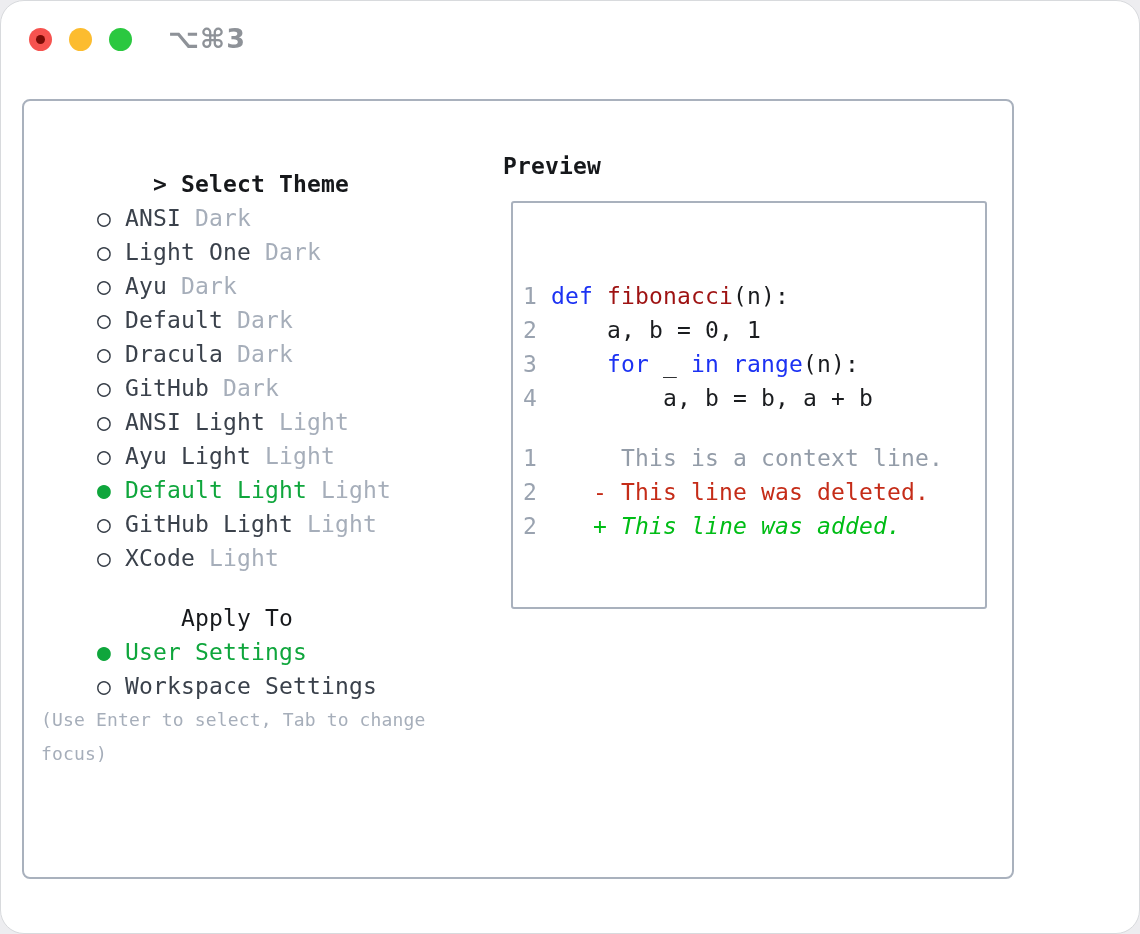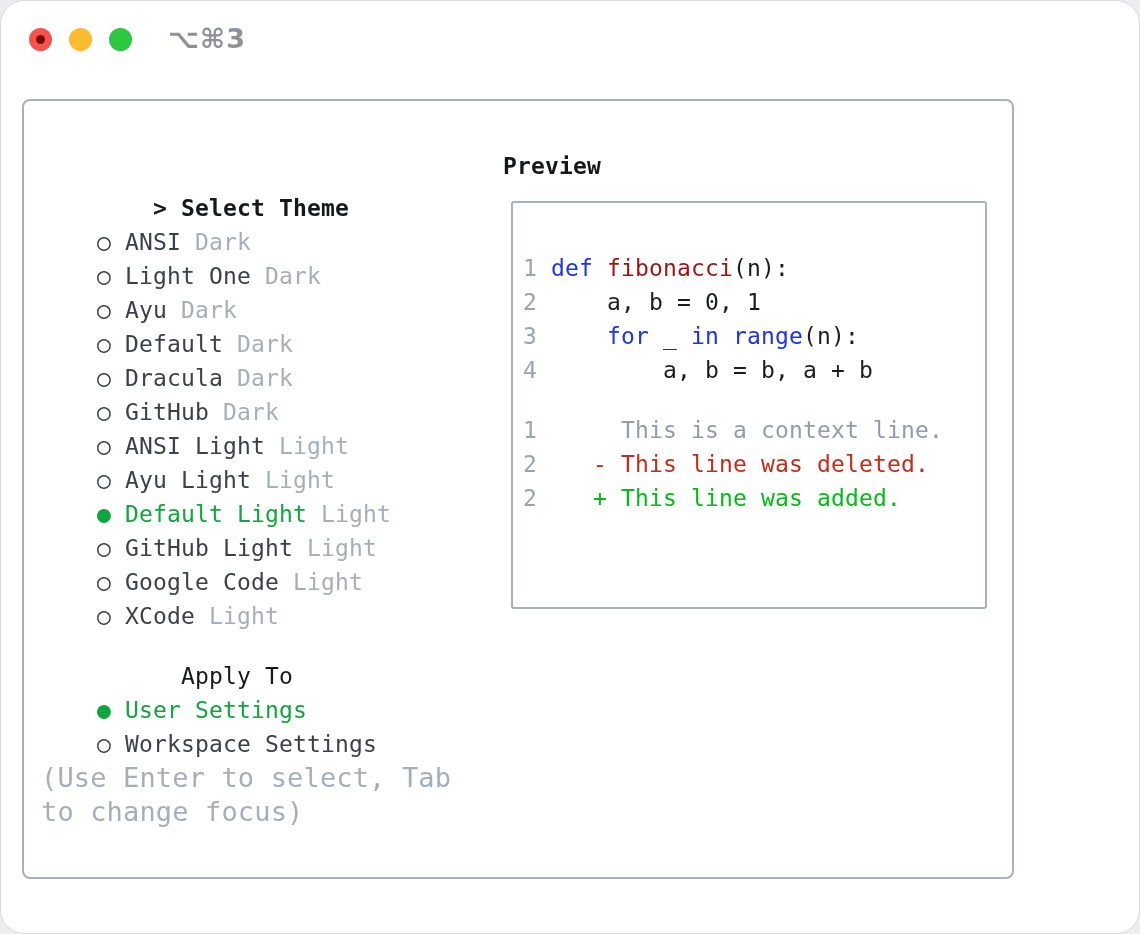--- a/index.html
+++ b/index.html
@@ -40,54 +40,54 @@
   .win-title{
     position:absolute;left:167px;top:22px;font-family:"DejaVu Sans","Liberation Sans",sans-serif;
     font-size:27px;font-weight:bold;color:var(--title-gray);letter-spacing:1px;
   }
   
   .panel{
     position:absolute;left:21px;top:98px;width:992px;height:780px;
     border:2px solid var(--panel-border);border-radius:8px;background:#fff;
   }
   
-  .left-col{position:absolute;left:17px;top:56px;width:440px;}
+  .left-col{position:absolute;left:17px;top:32px;width:440px;}
   .row{height:34px;font-size:23px;line-height:34px;letter-spacing:.15px;white-space:pre;color:var(--text-item);}
   .row .sym{display:inline-block;width:28px;color:var(--text-item);}
   .row.header .sym{color:var(--text-dark);font-weight:bold;}
   .row.header .name{color:var(--text-dark);font-weight:bold;}
   .row.section-header .name{color:var(--text-dark);margin-top:23px;}
   .row .tag{padding-left:14px;color:var(--text-muted);}
   .row.selected .sym,.row.selected .name{color:var(--accent-green);}
   .spacer-sm{height:26px;}
   .spacer-lg{height:34px;}
   .hint{
-    font-size:27px;line-height:34px;letter-spacing:.15px;
+    font-size:18px;line-height:34px;letter-spacing:.15px;
     color:var(--text-muted);white-space:normal;width:432px;
   }
   
   .preview-title{
     position:absolute;left:479px;top:48px;height:34px;
     font-size:23px;line-height:34px;letter-spacing:.15px;
     font-weight:bold;color:var(--text-dark);white-space:pre;
   }
   .preview-box{
     position:absolute;left:487px;top:100px;width:476px;height:408px;
     border:2px solid var(--panel-border);border-radius:3px;background:#fff;
-    padding:48px 0 0 10px;overflow:hidden;
+    padding:76px 0 0 10px;overflow:hidden;
   }
   .code-line{height:34px;font-size:23px;line-height:34px;letter-spacing:.15px;white-space:pre;}
   .code-line.blank{height:26px;}
   .t-num{color:var(--num-gray);}
   .t-kw{color:var(--kw-blue);}
   .t-fn{color:var(--fn-red);}
   .t-plain{color:#1A1C1F;}
   .t-ctx{color:var(--ctx-gray);margin-top:36px;}
   .t-del{color:var(--diff-red);}
-  .t-add{color:var(--diff-green);}
+  .t-add{color:var(--diff-green);font-style:italic;}
 </style>
 </head>
 <body>
 
 <div class="window">
 
   <div class="titlebar">
     <div class="tl tl-close"></div>
     <div class="tl tl-min"></div>
     <div class="tl tl-zoom"></div>
@@ -125,23 +125,20 @@
           <div class="row option">
     <span class="sym">○</span><span class="name">Ayu Light</span><span class="tag">Light</span>
   </div>
           <div class="row option selected">
     <span class="sym">●</span><span class="name">Default Light</span><span class="tag">Light</span>
   </div>
           <div class="row option">
     <span class="sym">○</span><span class="name">GitHub Light</span><span class="tag">Light</span>
   </div>
           <div class="row option">
-    <span class="sym">○</span><span class="name">Google Code</span><span class="tag">Light</span>
-  </div>
-          <div class="row option">
     <span class="sym">○</span><span class="name">XCode</span><span class="tag">Light</span>
   </div>
         </div>
 
       <div class="spacer-sm"></div>
 
       <div class="row section-header">
         <span class="sym"></span><span class="name">Apply To</span>
       </div>
       <div id="apply-list">

